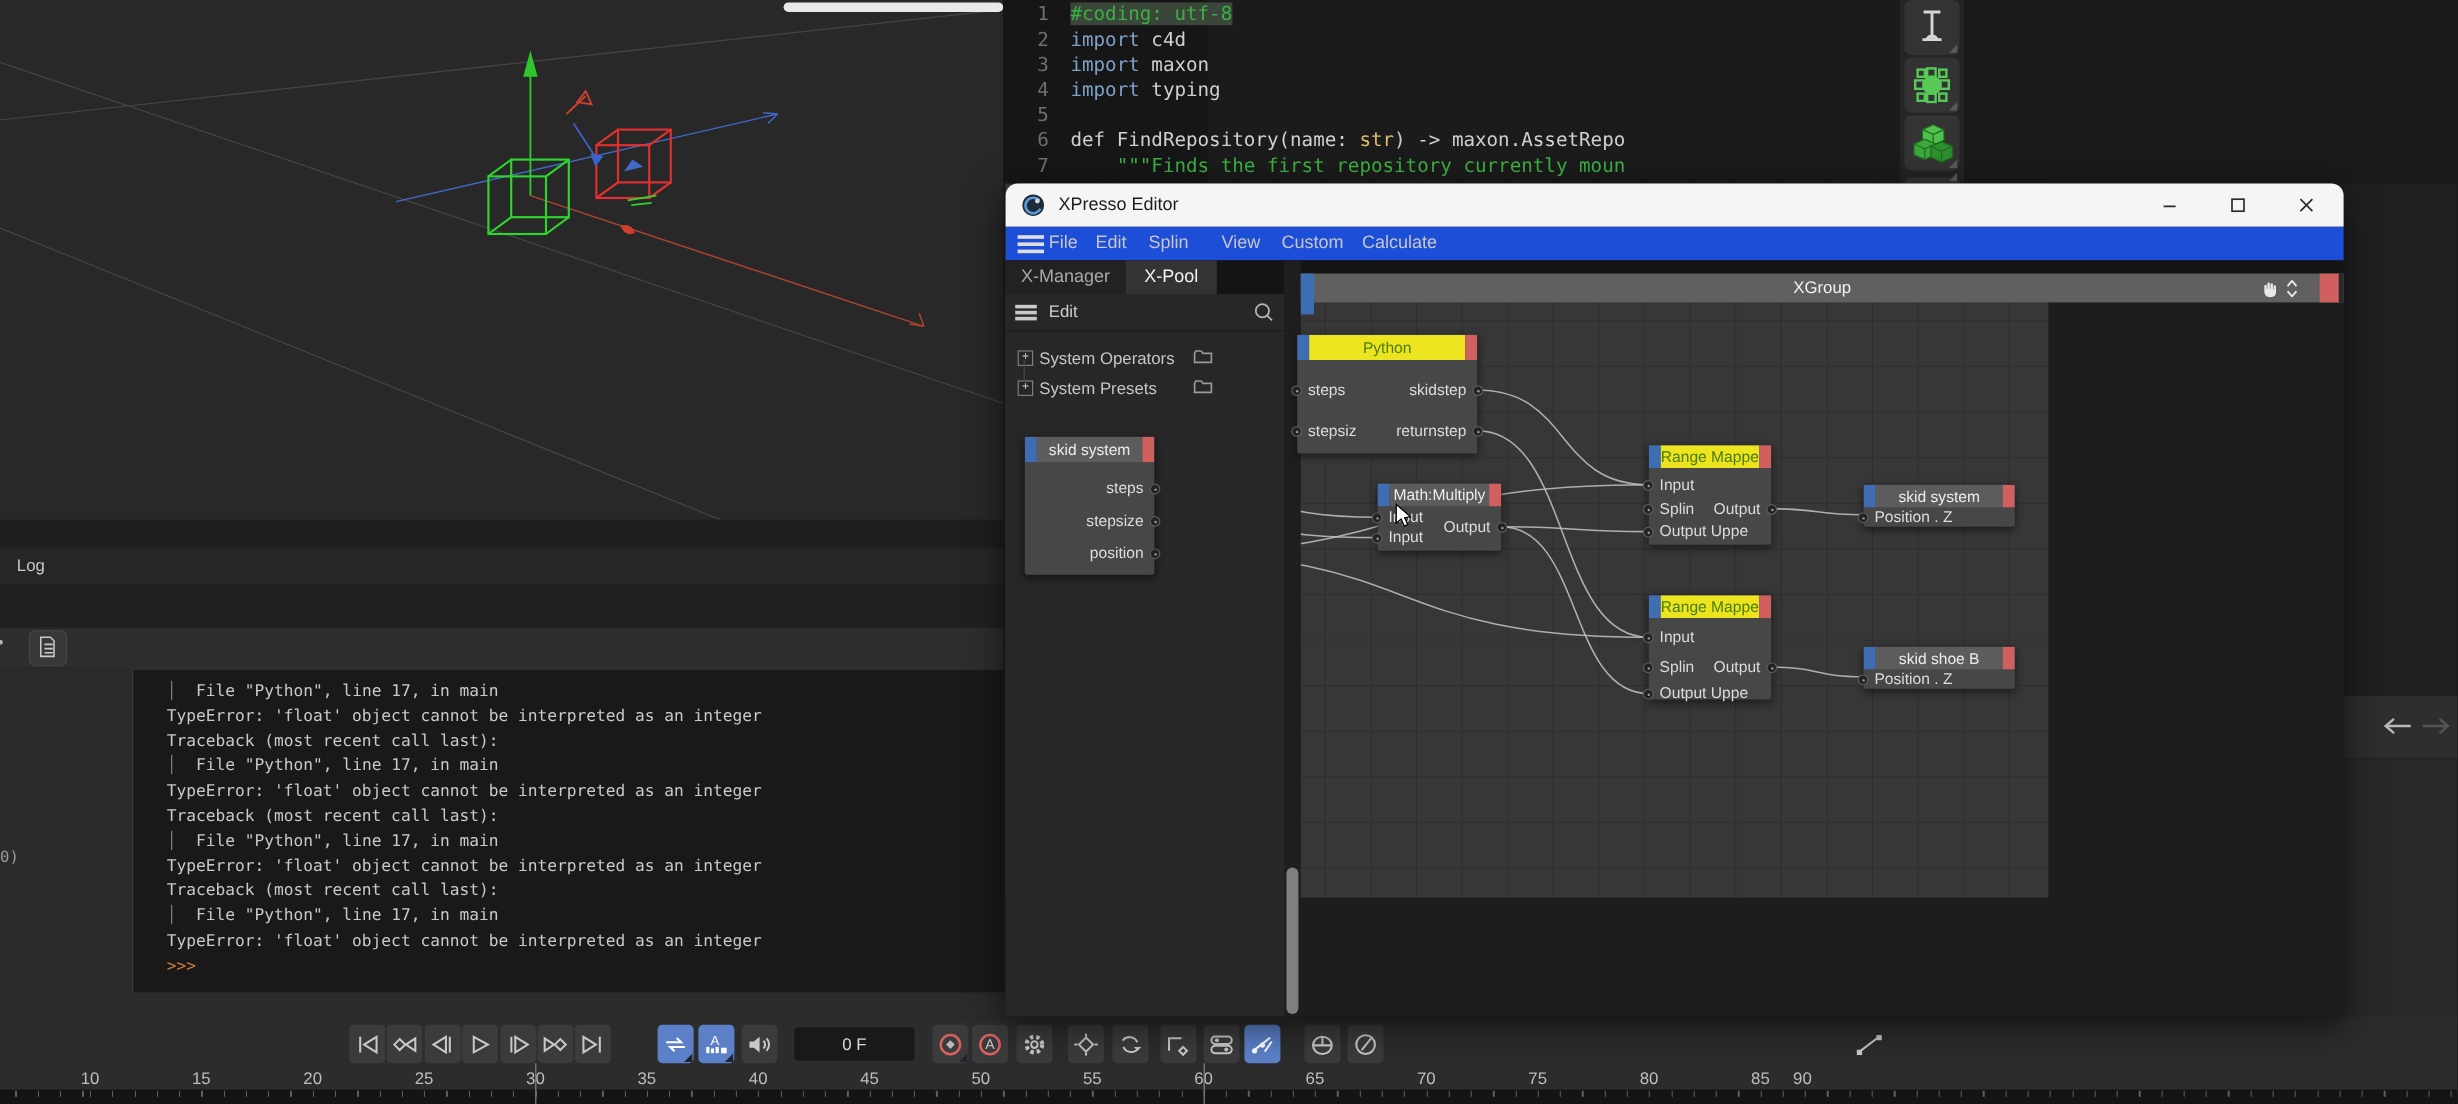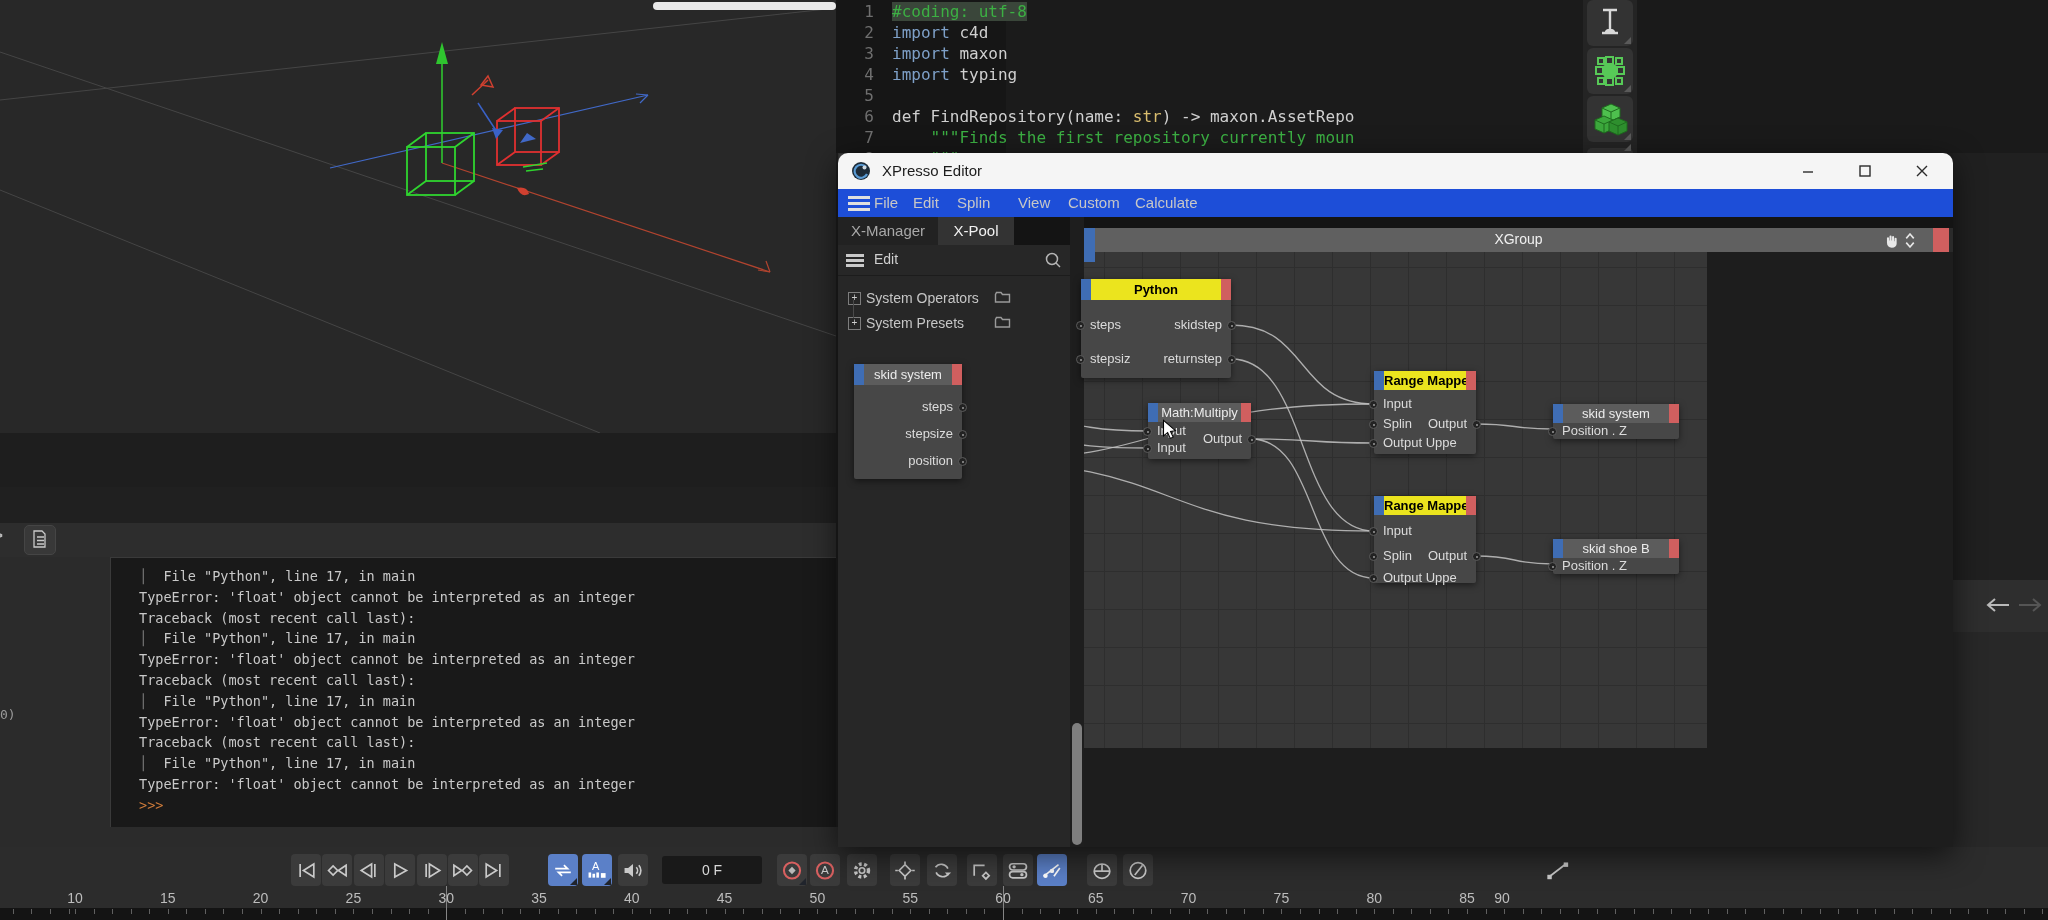--- a/index.html
+++ b/index.html
@@ -86,21 +86,21 @@
   #graph{left:246px;top:99px;width:869px;height:595px;overflow:hidden;background:#373737;
     background-image:linear-gradient(#2e2e2e 1px,transparent 1px),linear-gradient(90deg,#2e2e2e 1px,transparent 1px);
     background-size:38px 38px;}
   .node{position:absolute;background:#474747;border-radius:2px;box-shadow:0 2px 7px rgba(0,0,0,.5);}
   .ntitle{position:absolute;left:0;top:0;width:100%;display:flex;overflow:hidden;}
   .cap{width:10px;flex:0 0 10px;}
   .capL{background:#3f6db4;}
   .capR{background:#d05f5f;}
   .tlabel{flex:1;text-align:center;font-size:13px;white-space:nowrap;overflow:hidden;}
   .node.gray .tlabel{background:#5c5c5c;color:#ececec;}
-  .node.yellow .tlabel{background:#ebe41e;color:#000000;font-weight:bold;}
+  .node.yellow .tlabel{background:#ebe41e;color:#4d7c0f;}
   .plabel{position:absolute;font-size:13px;color:#dcdcdc;white-space:nowrap;}
   .pdot{position:absolute;width:9px;height:9px;border-radius:50%;background:#222;border:1px solid #5c5c5c;box-sizing:border-box;}
   .pdot::after{content:"";position:absolute;left:2.5px;top:2.5px;width:2px;height:2px;border-radius:50%;background:#9a9a9a;}
   svg{display:block;}
   .iconsvg{stroke:#c9c9c9;fill:none;stroke-width:1.3;}
 </style>
 </head>
 <body>
 
 <div id="stage">
@@ -140,20 +140,23 @@
         <path d="M478,103 L497,132" stroke="#3a62c8" stroke-width="1.5"></path>
         <path d="M492,128 L503,130 L496,139 Z" fill="#3a62c8"></path>
         <path d="M520,143 L536,139 L527,133 Z" fill="#4169c8"></path>
         <path d="M523,167 L547,163 M526,171 L543,169" stroke="#2fd42f" stroke-width="1.4"></path>
         <path d="M517,188 q10,-2 12,6 q-8,4 -12,-6" fill="#d04030"></path>
       </g>
     </svg>
   </div>
   <div id="top-scrollbar" class="abs"></div>
 
+  <div id="log-bar" class="abs">
+    <div id="log-label" class="abs">Log</div>
+  </div>
   <div id="mid-strip" class="abs"></div>
   <div id="icons-row" class="abs">
     <div id="chevron" class="abs">&gt;</div>
     <div id="doc-btn" class="abs">
       <svg width="28" height="26" viewBox="0 0 28 26" class="iconsvg">
           <path d="M9 5h8l3 3v13H9z"></path>
           <path d="M12 11h7M12 14.5h7M12 18h7"></path>
         </svg>
     </div>
   </div>

